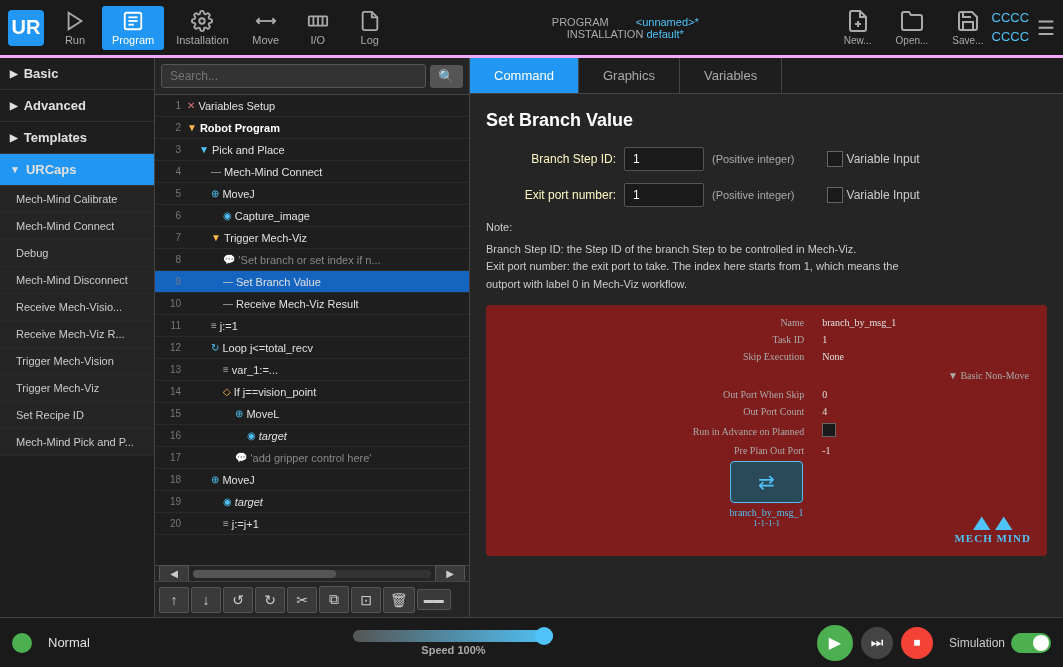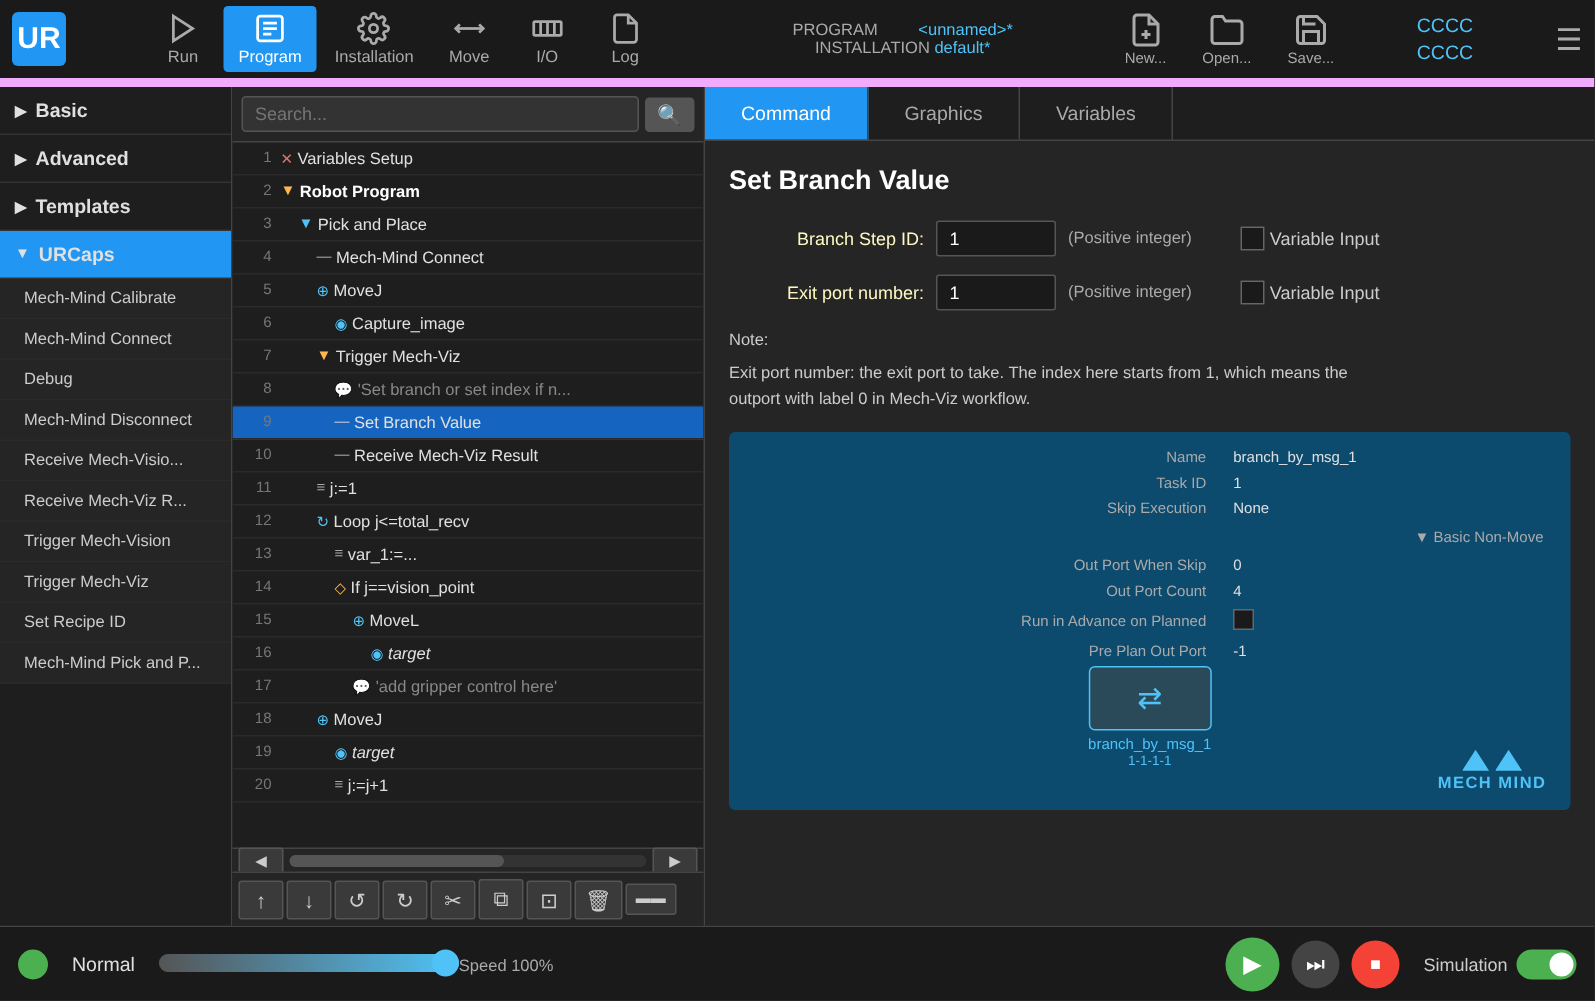--- a/index.html
+++ b/index.html
@@ -1,19 +1,19 @@
 <!DOCTYPE html>
 <html><head>
   <meta charset="utf-8">
   <style>
     * { box-sizing: border-box; margin: 0; padding: 0; }
     body { width: 1063px; height: 667px; background: #2b2b2b; font-family: 'Segoe UI', Arial, sans-serif; font-size: 12px; color: #e0e0e0; overflow: hidden; }
 
     
-    .header { display: flex; align-items: center; background: #1a1a1a; height: 58px; padding: 0 8px; border-bottom: 6px solid #f0abfc; gap: 47px; }
+    .header { display: flex; align-items: center; background: #1a1a1a; height: 58px; padding: 0 8px; border-bottom: 3px solid #f0abfc; }
     .header-logo { width: 36px; height: 36px; background: #2196f3; border-radius: 4px; display: flex; align-items: center; justify-content: center; font-size: 20px; font-weight: bold; color: white; margin-right: 6px; }
     .header-tabs { display: flex; gap: 2px; margin-right: 20px; }
     .header-tab { display: flex; flex-direction: column; align-items: center; justify-content: center; padding: 4px 10px; cursor: pointer; color: #aaa; font-size: 11px; border-radius: 3px; min-width: 50px; }
     .header-tab.active { background: #2196f3; color: white; }
     .header-tab svg { width: 22px; height: 22px; margin-bottom: 2px; }
     .header-center { flex: 1; display: flex; flex-direction: column; align-items: center; font-size: 11px; color: #aaa; }
     .header-center span { color: #4fc3f7; }
     .header-actions { display: flex; gap: 8px; align-items: center; }
     .header-action { display: flex; flex-direction: column; align-items: center; color: #aaa; font-size: 10px; cursor: pointer; padding: 4px 8px; }
     .header-action svg { width: 24px; height: 24px; margin-bottom: 2px; }
@@ -54,31 +54,31 @@
     .right-tab.active { background: #2196f3; color: white; }
     .right-content { flex: 1; padding: 16px; overflow-y: auto; }
     .right-title { font-size: 18px; font-weight: bold; color: #fff; margin-bottom: 16px; }
     .field-row { display: flex; align-items: center; margin-bottom: 12px; gap: 8px; }
     .field-label { min-width: 130px; text-align: right; color: #fef9c3; font-size: 12px; }
     .field-input { background: #1a1a1a; border: 1px solid #555; color: #fff; padding: 4px 8px; width: 80px; border-radius: 2px; font-size: 12px; }
     .field-hint { color: #aaa; font-size: 11px; }
     .field-checkbox { width: 16px; height: 16px; border: 1px solid #666; background: #1a1a1a; display: inline-block; margin-right: 4px; }
     .field-checkbox-label { color: #ccc; font-size: 12px; }
     .note-box { margin: 8px 0 12px 0; font-size: 11px; color: #ccc; line-height: 1.6; }
-    .preview-box { background: #0c4a6e; border-radius: 4px; padding: 8px; margin-top: 8px; overflow: hidden; position: relative; }
+    .preview-box { background: #7f1d1d; border-radius: 4px; padding: 8px; margin-top: 8px; overflow: hidden; position: relative; font-family: Liberation Serif, serif; }
     .preview-table { width: 100%; font-size: 10px; }
     .preview-table td { padding: 2px 8px; color: #ccc; }
     .preview-table td:first-child { color: #aaa; text-align: right; }
     .preview-table td:last-child { color: #e0e0e0; }
 
     
     .status-bar { height: 50px; background: #1a1a1a; border-top: 1px solid #444; display: flex; align-items: center; padding: 0 12px; gap: 16px; }
     .status-dot { width: 20px; height: 20px; background: #4caf50; border-radius: 50%; }
     .status-label { color: #e0e0e0; font-size: 13px; }
-    .speed-container { flex: 1; display: flex; flex-direction: row; align-items: flex-start; }
+    .speed-container { flex: 1; display: flex; flex-direction: column; align-items: center; font-weight: bold; }
     .speed-slider-wrap { width: 200px; position: relative; height: 12px; background: #333; border-radius: 6px; }
     .speed-slider-fill { height: 100%; width: 100%; background: linear-gradient(to right, #555 0%, #4fc3f7 100%); border-radius: 6px; }
     .speed-slider-thumb { position: absolute; right: 0; top: -3px; width: 18px; height: 18px; background: #4fc3f7; border-radius: 50%; }
     .speed-label { color: #aaa; font-size: 11px; margin-top: 2px; }
     .playback-controls { display: flex; gap: 8px; align-items: center; }
     .play-btn { width: 36px; height: 36px; border-radius: 50%; background: #4caf50; border: none; color: white; font-size: 16px; cursor: pointer; display: flex; align-items: center; justify-content: center; }
     .step-btn { width: 32px; height: 32px; border-radius: 50%; background: #444; border: none; color: white; font-size: 14px; cursor: pointer; display: flex; align-items: center; justify-content: center; }
     .stop-btn { width: 32px; height: 32px; border-radius: 50%; background: #f44336; border: none; color: white; font-size: 14px; cursor: pointer; display: flex; align-items: center; justify-content: center; }
     .simulation-toggle { display: flex; align-items: center; gap: 6px; color: #ccc; font-size: 12px; }
     .toggle-switch { width: 40px; height: 20px; background: #4caf50; border-radius: 10px; position: relative; cursor: pointer; }
@@ -403,20 +403,21 @@
         <input class="field-input" value="1" style="">
         <span class="field-hint">(Positive integer)</span>
         <div style="display:flex;align-items:center;margin-left:24px;">
           <div class="field-checkbox"></div>
           <span class="field-checkbox-label">Variable Input</span>
         </div>
       </div>
 
       <div class="note-box">
         <div style="margin-bottom:4px;">Note:</div>
+        <div>Branch Step ID: the Step ID of the branch Step to be controlled in Mech-Viz.</div>
         <div>Exit port number: the exit port to take. The index here starts from 1, which means the</div>
         <div>outport with label 0 in Mech-Viz workflow.</div>
       </div>
 
       <div class="preview-box">
         <table class="preview-table">
           <tbody>
               <tr>
             <td>Name</td>
             <td>branch_by_msg_1</td>

